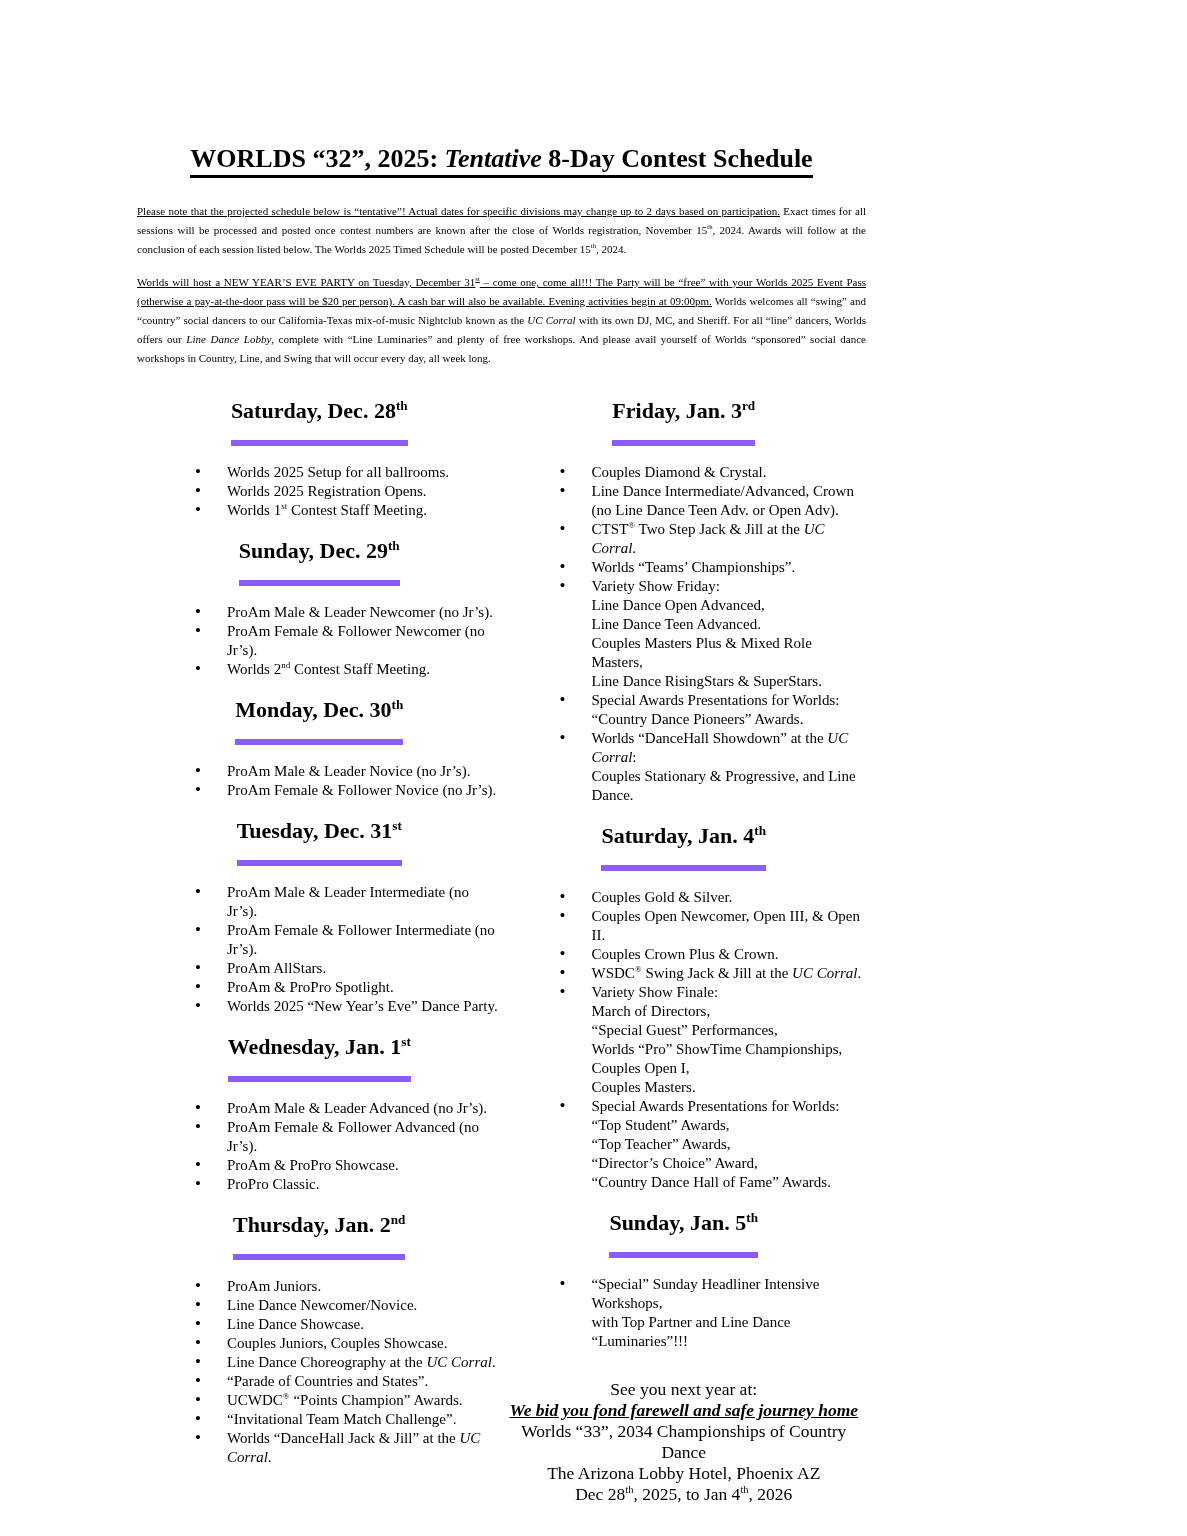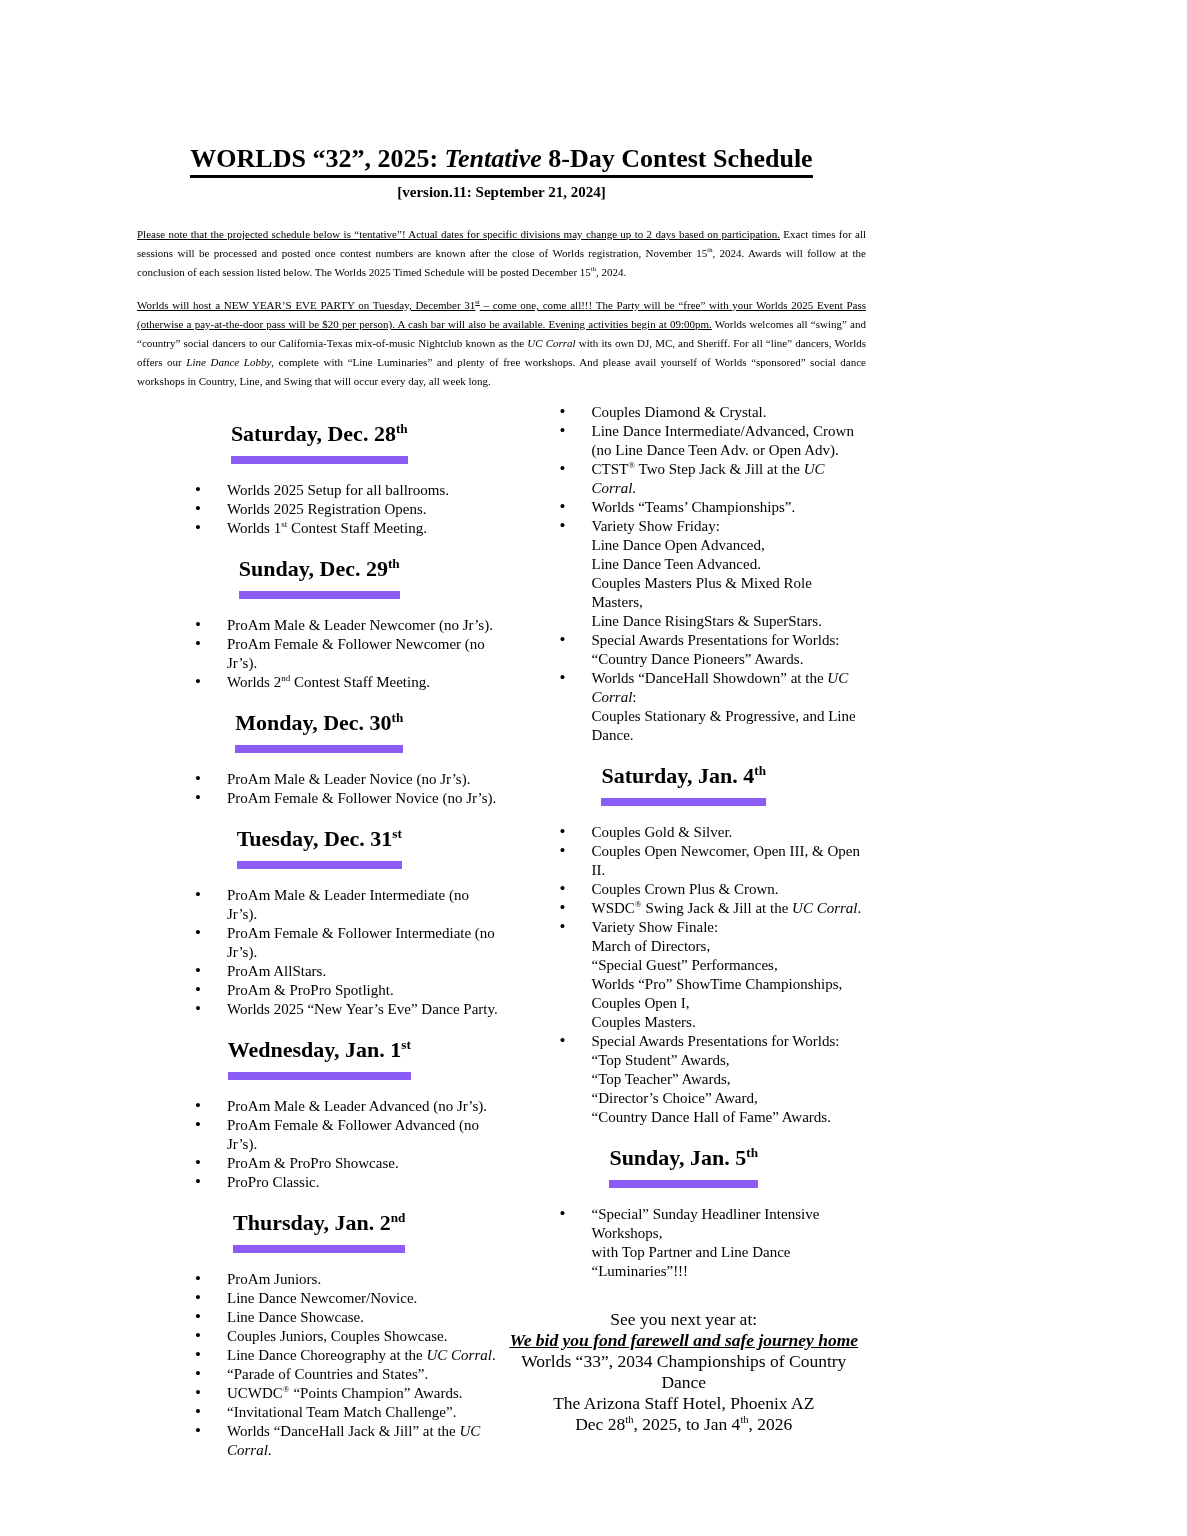--- a/index.html
+++ b/index.html
@@ -57,22 +57,22 @@
   .column { width: 443px; }
   .section-heading {
     margin: 18px 0 17px 0;
     text-align: center;
     font-size: 22px;
     font-weight: bold;
     line-height: 1.18;
   }
   .heading-inner {
     display: inline-block;
-    border-bottom: 8px solid #8b5cf6;
-    padding-bottom: 9px;
+    border-bottom: 6px solid #8b5cf6;
+    padding-bottom: 16px;
   }
   .bullet-list {
     list-style: none;
     margin: 0; padding: 0;
     font-size: 15px;
     line-height: 19px;
   }
   .bullet-item {
     position: relative;
     padding-left: 90px;
@@ -88,21 +88,20 @@
     text-align: center;
     font-size: 17.5px;
     line-height: 21px;
   }
 </style>
 </head>
 <body>
 
 <div class="page">
   <h1 class="doc-title"><span class="title-inner"><span>WORLDS “32”, 2025: </span><span class="it">Tentative</span><span> 8-Day Contest Schedule</span></span></h1>
-  <div class="version-line">[version.11: September 21, 2024]</div>
   <p class="para first"><span class="u">Please note that the projected schedule below is “tentative”! Actual dates for specific divisions may change up to 2 days based on participation.</span><span> Exact times for all sessions will be processed and posted once contest numbers are known after the close of Worlds registration, November 15</span><sup>th</sup><span>, 2024.  Awards will follow at the conclusion of each session listed below. The Worlds 2025 Timed Schedule will be posted December 15</span><sup>th</sup><span>, 2024.</span></p>
   <p class="para"><span class="u">Worlds will host a NEW YEAR’S EVE PARTY on Tuesday, December 31</span><sup class="u">st</sup><span class="u"> – come one, come all!!! The Party will be “free” with your Worlds 2025 Event Pass (otherwise a pay-at-the-door pass will be $20 per person). A cash bar will also be available. Evening activities begin at 09:00pm.</span><span> Worlds welcomes all “swing” and “country” social dancers to our California-Texas mix-of-music Nightclub known as the </span><span class="it">UC Corral</span><span> with its own DJ, MC, and Sheriff. For all “line” dancers, Worlds offers our </span><span class="it">Line Dance Lobby</span><span>, complete with “Line Luminaries” and plenty of free workshops. And please avail yourself of Worlds “sponsored” social dance workshops in Country, Line, and Swing that will occur every day, all week long.</span></p>
   <div class="columns">
     <div class="column">
         <h2 class="section-heading"><span class="heading-inner">Saturday, Dec. 28<sup>th</sup></span></h2>
         <ul class="bullet-list">
           <li class="bullet-item"><span class="bullet-dot">•</span>Worlds 2025 Setup for all ballrooms.</li>
           <li class="bullet-item"><span class="bullet-dot">•</span>Worlds 2025 Registration Opens.</li>
           <li class="bullet-item"><span class="bullet-dot">•</span>Worlds 1<sup>st</sup> Contest Staff Meeting.</li>
         </ul>
@@ -139,20 +138,21 @@
           <li class="bullet-item"><span class="bullet-dot">•</span>Line Dance Showcase.</li>
           <li class="bullet-item"><span class="bullet-dot">•</span>Couples Juniors, Couples Showcase.</li>
           <li class="bullet-item"><span class="bullet-dot">•</span>Line Dance Choreography at the <span class="it">UC Corral</span>.</li>
           <li class="bullet-item"><span class="bullet-dot">•</span>“Parade of Countries and States”.</li>
           <li class="bullet-item"><span class="bullet-dot">•</span>UCWDC<sup>®</sup> “Points Champion” Awards.</li>
           <li class="bullet-item"><span class="bullet-dot">•</span>“Invitational Team Match Challenge”.</li>
           <li class="bullet-item"><span class="bullet-dot">•</span>Worlds “DanceHall Jack &amp; Jill” at the <span class="it">UC Corral</span>.</li>
         </ul>
       </div>
     <div class="column">
+        <h2 class="section-heading"><span class="heading-inner">Friday, Jan. 3<sup>rd</sup></span></h2>
         <ul class="bullet-list">
           <li class="bullet-item"><span class="bullet-dot">•</span>Couples Diamond &amp; Crystal.</li>
           <li class="bullet-item"><span class="bullet-dot">•</span>Line Dance Intermediate/Advanced, Crown<br>(no Line Dance Teen Adv. or Open Adv).</li>
           <li class="bullet-item"><span class="bullet-dot">•</span>CTST<sup>®</sup> Two Step Jack &amp; Jill at the <span class="it">UC Corral</span>.</li>
           <li class="bullet-item"><span class="bullet-dot">•</span>Worlds “Teams’ Championships”.</li>
           <li class="bullet-item"><span class="bullet-dot">•</span>Variety Show Friday:<br>Line Dance Open Advanced,<br>Line Dance Teen Advanced.<br>Couples Masters Plus &amp; Mixed Role Masters,<br>Line Dance RisingStars &amp; SuperStars.</li>
           <li class="bullet-item"><span class="bullet-dot">•</span>Special Awards Presentations for Worlds:<br>“Country Dance Pioneers” Awards.</li>
           <li class="bullet-item"><span class="bullet-dot">•</span>Worlds “DanceHall Showdown” at the <span class="it">UC Corral</span>:<br>Couples Stationary &amp; Progressive, and Line Dance.</li>
         </ul>
         <h2 class="section-heading"><span class="heading-inner">Saturday, Jan. 4<sup>th</sup></span></h2>
@@ -165,18 +165,18 @@
           <li class="bullet-item"><span class="bullet-dot">•</span>Special Awards Presentations for Worlds:<br>“Top Student” Awards,<br>“Top Teacher” Awards,<br>“Director’s Choice” Award,<br>“Country Dance Hall of Fame” Awards.</li>
         </ul>
         <h2 class="section-heading"><span class="heading-inner">Sunday, Jan. 5<sup>th</sup></span></h2>
         <ul class="bullet-list">
           <li class="bullet-item"><span class="bullet-dot">•</span>“Special” Sunday Headliner Intensive Workshops,<br>with Top Partner and Line Dance “Luminaries”!!!</li>
         </ul>
         <div class="closing-block">
           <div class="closing-line">See you next year at:</div>
           <div class="closing-line"><span class="it u b">We bid you fond farewell and safe journey home</span></div>
           <div class="closing-line">Worlds “33”, 2034 Championships of Country Dance</div>
-          <div class="closing-line">The Arizona Staff Hotel, Phoenix AZ</div>
+          <div class="closing-line">The Arizona Lobby Hotel, Phoenix AZ</div>
           <div class="closing-line">Dec 28<sup>th</sup>, 2025, to Jan 4<sup>th</sup>, 2026</div>
         </div>
       </div>
   </div>
 </div>
 
 </body></html>

